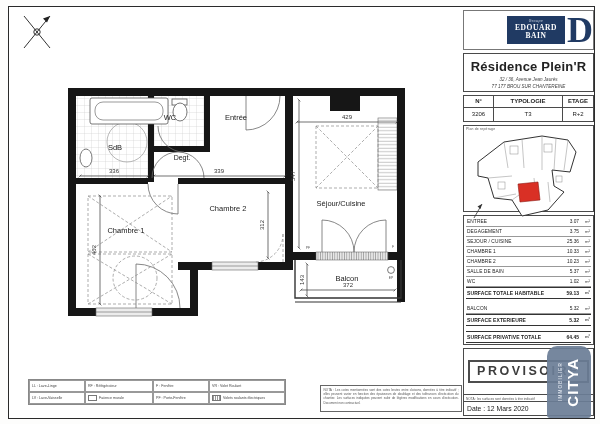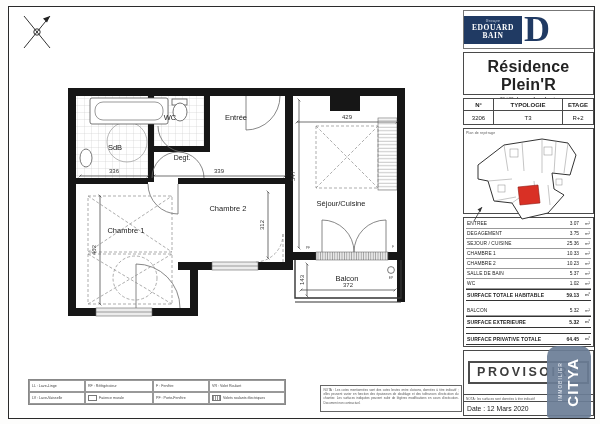--- a/index.html
+++ b/index.html
@@ -6,28 +6,28 @@
   body{
     width:600px;height:424px;position:relative;background:#fdfdfc;
     font-family:"Liberation Sans",sans-serif;color:#222;overflow:hidden;
   }
   .sheet{position:absolute;left:8px;top:6px;width:585px;height:411px;border:1.3px solid #2a2a2a;background:#fff;}
   svg text{font-family:"Liberation Sans",sans-serif;}
 
   
   .panel{position:absolute;left:463px;top:10px;width:131px;height:406px;display:flex;flex-direction:column;}
   .sec{border:1px solid #4a4a4a;background:#fff;margin-bottom:3px;box-sizing:border-box;}
-  .sec-logo{height:46px;display:flex;align-items:center;justify-content:flex-start;border-color:#777;}
+  .sec-logo{height:46px;display:flex;align-items:center;justify-content:flex-end;border-color:#777;}
   .logo-box{width:58px;height:28px;background:#203a63;color:#fff;display:flex;flex-direction:column;
             align-items:center;justify-content:center;line-height:1.05;}
   .logo-group{font-size:3.6px;font-style:italic;letter-spacing:.4px;color:#cfd8e6;}
   .logo-n{font-family:"Liberation Serif",serif;font-size:7.5px;font-weight:bold;letter-spacing:.6px;}
   .logo-d{font-family:"Liberation Serif",serif;font-size:36px;font-weight:bold;color:#203a63;line-height:.85;margin-left:2px;}
   .sec-res{height:43px;text-align:center;padding-top:5px;}
-  .res-title{font-size:16px;font-weight:bold;letter-spacing:.2px;}
+  .res-title{font-size:13px;font-weight:bold;letter-spacing:.2px;}
   .res-addr{font-size:4.6px;font-style:italic;color:#444;margin-top:2.5px;line-height:1.5;}
   .sec-unit{height:27px;display:grid;grid-template-columns:30px 1fr 30px;grid-template-rows:12px 13px;}
   .ucell{border-right:1px solid #4a4a4a;border-bottom:1px solid #4a4a4a;display:flex;align-items:center;justify-content:center;font-size:6px;}
   .ucell.hdr{font-weight:bold;}
   .ucell:nth-child(3n){border-right:none;}
   .ucell:nth-child(n+4){border-bottom:none;}
   .sec-map{height:100px;position:relative;}
   .map-caption{position:absolute;left:2px;top:1.5px;font-size:3.4px;color:#555;letter-spacing:.2px;}
   .sec-areas{flex:1;padding:1px 2px;display:flex;flex-direction:column;}
   .arow{display:flex;align-items:center;height:9px;border-bottom:.5px solid #999;padding:0 1px;font-size:4.8px;color:#222;}

